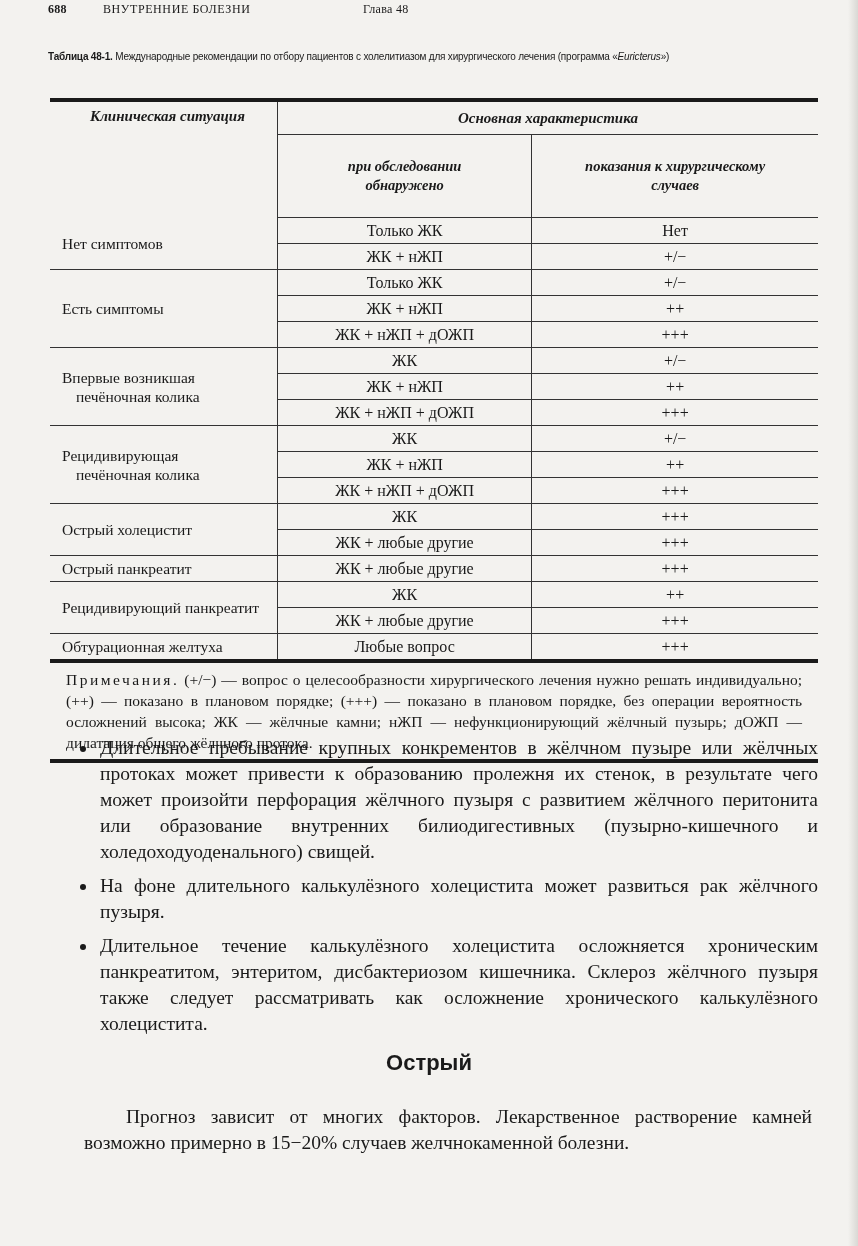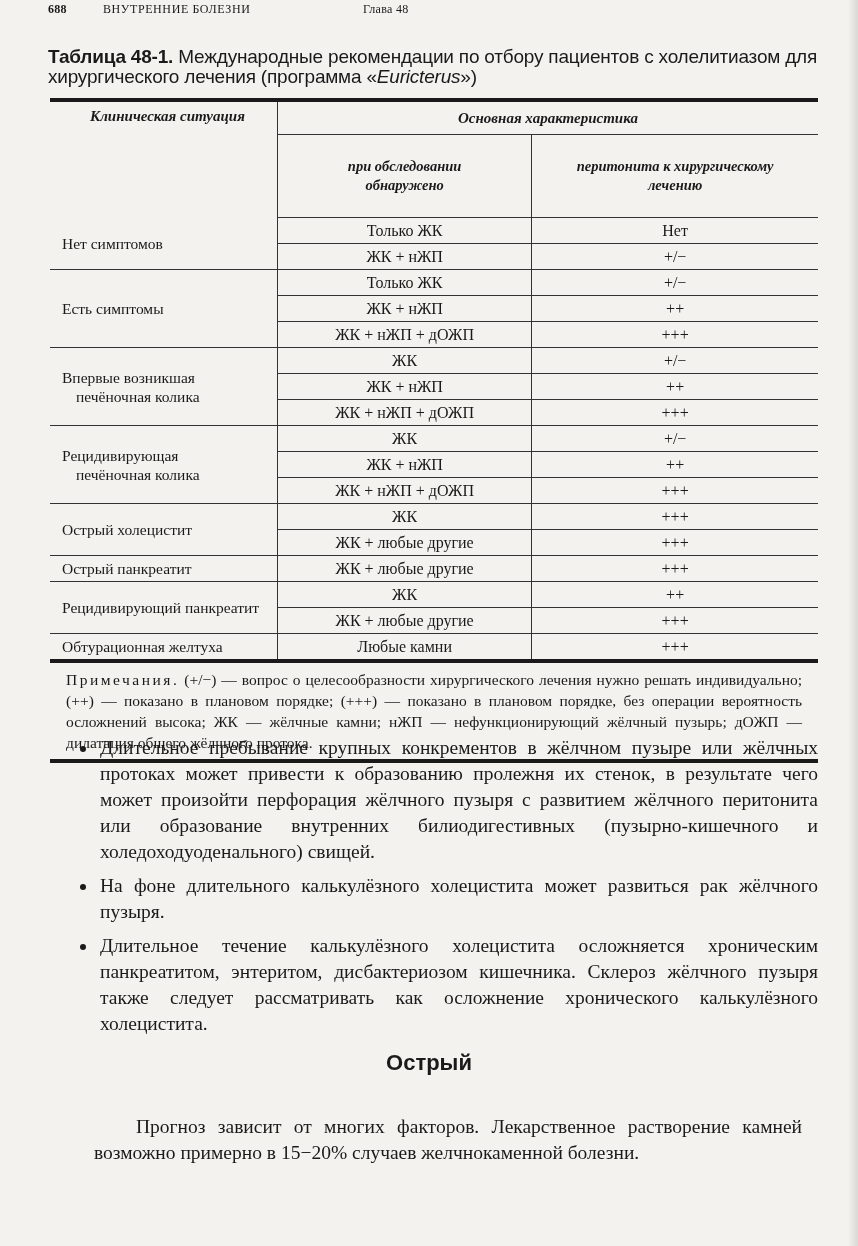--- a/index.html
+++ b/index.html
@@ -15,21 +15,21 @@
     display: flex; align-items: baseline;
     font-size: 12px; letter-spacing: 0.3px;
   }
   .page-header .pnum { font-weight: bold; width: 55px; }
   .page-header .running { width: 260px; letter-spacing: 0.6px; }
   .page-header .chap { }
 
   .table-caption {
     position: absolute; left: 48px; top: 47px; width: 770px;
     font-family: "Liberation Sans", "DejaVu Sans", sans-serif;
-    font-size: 19px; line-height: 20px; letter-spacing: -0.2px;
+    font-size: 10px; line-height: 20px; letter-spacing: -0.2px;
   }
   .table-caption .label { font-weight: bold; }
   .table-caption .it { font-style: italic; }
 
   .tbl-wrap { position: absolute; left: 50px; top: 98px; width: 768px; }
   .rule-thick { height: 4px; background: #1a1a1a; }
   table.main {
     width: 100%; border-collapse: collapse; font-size: 16px;
   }
   table.main td, table.main th { padding: 0; vertical-align: middle; }
@@ -63,21 +63,21 @@
 
   .section-heading {
     position: absolute; left: 0; width: 858px; top: 1050px; text-align: center;
     font-family: "Liberation Sans", "DejaVu Sans", sans-serif; font-weight: bold;
     font-size: 22px;
   }
   .prognosis {
     position: absolute; left: 78px; top: 1098px; width: 740px;
     font-size: 19.5px; line-height: 26px; text-align: justify;
   }
-  .prognosis p { margin: 16px; text-indent: 42px; }
+  .prognosis p { margin: 6px; text-indent: 42px; }
   .bleed {
     position: absolute; right: 0; top: 0; width: 10px; height: 1246px;
     background: linear-gradient(to right, #f3f2ef, #d9d8d4);
   }
 </style>
 </head>
 <body>
 
 <div class="page-header">
   <span class="pnum">688</span>
@@ -92,21 +92,21 @@
 <div class="tbl-wrap">
   <div class="rule-thick"></div>
   <table class="main" id="main-table">
     <thead>
       <tr>
         <th class="hdr-th col-sit" rowspan="2" style="height:30px;vertical-align:top;padding-top:6px;text-align:left;padding-left:40px;">Клиническая ситуация</th>
         <th class="hdr-th vline hline-b" colspan="2" style="height:32px;">Основная характеристика</th>
       </tr>
       <tr>
         <th class="hdr-th vline col-find hline-b" style="height:50px;line-height:19px;font-size:14.5px;padding:16px 40px;">при обследовании обнаружено</th>
-        <th class="hdr-th vline col-ind hline-b" style="height:50px;line-height:19px;font-size:14.5px;padding:0 40px;">перитонита к хирургическому лечению</th>
+        <th class="hdr-th vline col-ind hline-b" style="height:50px;line-height:19px;font-size:14.5px;padding:0 40px;">показания к хирургическому случаев</th>
       </tr>
     </thead>
     <tbody id="tbody">
         <tr>
           <td class="cell-sit col-sit hline-b" rowspan="2">
             <span class="" style="display: block;">Нет симптомов</span>
           </td>
           <td class="cell-c vline col-find hline-b">Только ЖК</td>
           <td class="cell-c vline col-ind hline-b">Нет</td>
         </tr>
@@ -187,21 +187,21 @@
           <td class="cell-c vline col-ind hline-b">++</td>
         </tr>
         <tr>
           <td class="cell-c vline col-find hline-b">ЖК + любые другие</td>
           <td class="cell-c vline col-ind hline-b">+++</td>
         </tr>
         <tr>
           <td class="cell-sit col-sit hline-b" rowspan="1" style="border-bottom: none;">
             <span class="" style="display: block;">Обтурационная желтуха</span>
           </td>
-          <td class="cell-c vline col-find hline-b" style="border-bottom: none;">Любые камни</td>
+          <td class="cell-c vline col-find hline-b" style="border-bottom: none;">Любые вопрос</td>
           <td class="cell-c vline col-ind hline-b" style="border-bottom: none;">+++</td>
         </tr>
       </tbody>
   </table>
   <div class="rule-thick"></div>
   <div class="notes">
     <span class="sp">Примечания.</span><span class="body"> (+/−) — вопрос о целесообразности хирургического лечения нужно решать индивидуально; (++) — показано в плановом порядке; (+++) — показано в плановом порядке, без операции вероятность осложнений высока; ЖК — жёлчные камни; нЖП — нефункционирующий жёлчный пузырь; дОЖП — дилатация общего жёлчного протока.</span>
   </div>
   <div class="rule-thick"></div>
 </div>

